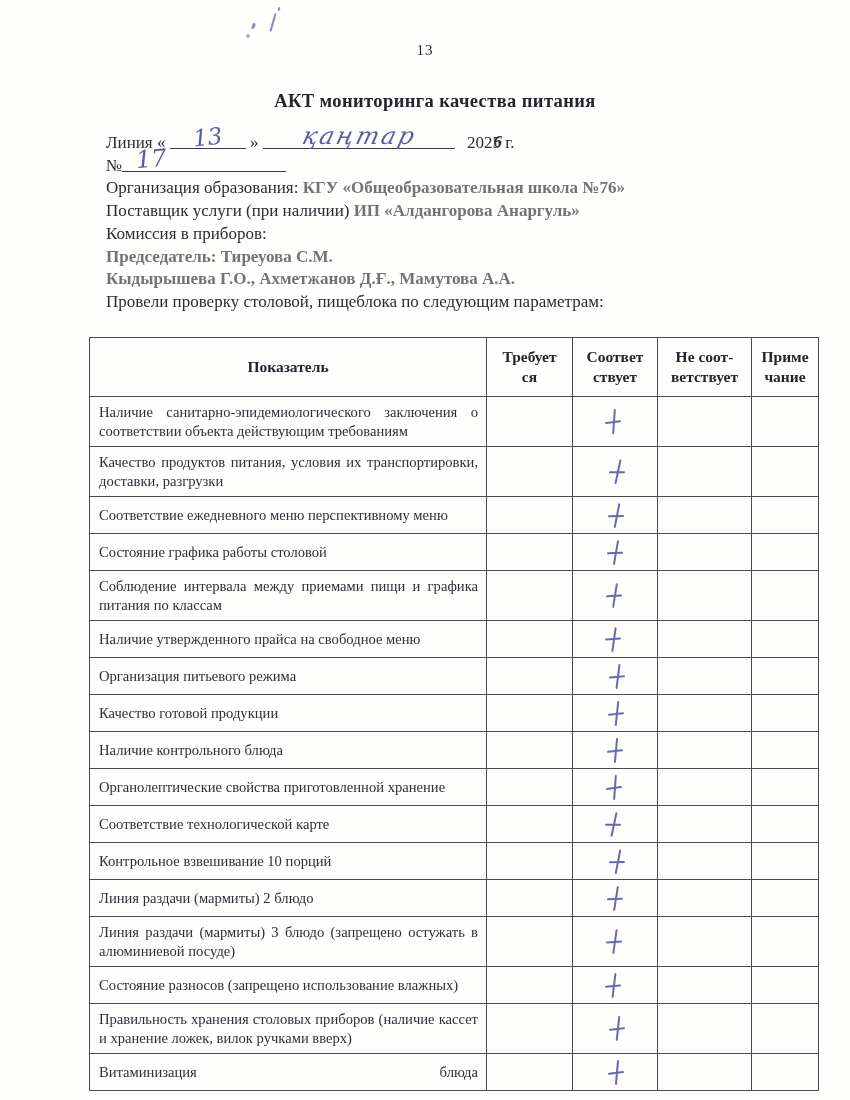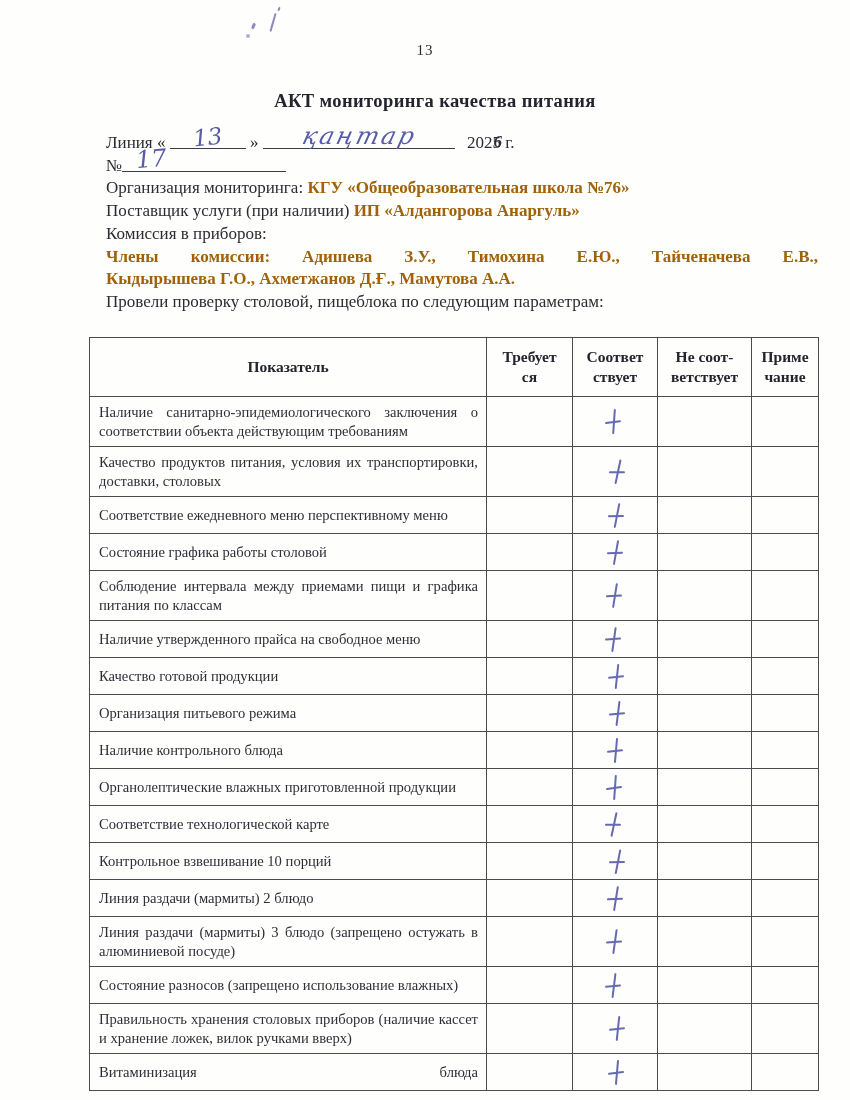--- a/index.html
+++ b/index.html
@@ -18,21 +18,21 @@
   .ink-dot2 { left: 246px; top: 34px; width: 4px; height: 4px; border-radius: 50%; opacity:.55; }
   .ink-slash { left: 272px; top: 13px; width: 2.4px; height: 19px; transform: rotate(16deg); }
   .ink-dot3 { left: 278px; top: 7px; width: 2px; height: 4px; transform: rotate(20deg); }
 
   .page-number { position: absolute; top: 42px; left: 0; width: 850px; text-align: center; font-size: 15px; letter-spacing: 1px; }
   .doc-title { position: absolute; top: 91px; left: 10px; width: 850px; text-align: center; font-size: 18.5px; font-weight: bold; letter-spacing: .4px; margin: 0; color: #24242e; }
 
   .content { position: absolute; top: 132px; left: 106px; width: 712px; font-size: 17px; }
   .line { line-height: 22.7px; min-height: 22.7px; white-space: nowrap; }
   .line.wrap { white-space: normal; }
-  .b { font-weight: bold; color: #a16207; }
+  .b { font-weight: bold; color: #737373; }
   .jlast { text-align: justify; text-align-last: justify; white-space: normal; }
 
   
   .u-slot { display: inline-block; border-bottom: 1.6px solid #3c3c44; vertical-align: baseline; height: 16px; }
   .day-slot { width: 76px; text-align: center; }
   .month-slot { width: 192px; text-align: center; }
   .num-slot { width: 150px; text-align: left; padding-left: 14px; }
   .hw {
     display: inline-block; height: 14px; line-height: 14px; overflow: visible;
     color: #585ca8; font-style: italic; font-weight: 500;
@@ -82,27 +82,27 @@
       <span class="u-slot day-slot"><span class="hw hw-day">13</span></span>
       <span>»</span>
       <span class="u-slot month-slot"><span class="hw hw-month">қаңтар</span></span>
       <span class="year"><span>202</span><span class="ydigit"><span>5</span><span class="over">6</span></span></span>
       <span>г.</span>
     </div>
     <div class="line">
       <span>№</span><span class="u-slot num-slot"><span class="hw hw-num">17</span></span>
     </div>
     <div class="line wrap">
-      <span>Организация мониторинга: </span><span class="b">КГУ «Общеобразовательная школа №76»</span>
+      <span>Организация образования: </span><span class="b">КГУ «Общеобразовательная школа №76»</span>
     </div>
     <div class="line wrap">
       <span>Поставщик услуги (при наличии) </span><span class="b">ИП «Алдангорова Анаргуль»</span>
     </div>
     <div class="line">Комиссия в приборов:</div>
-    <div class="line b jlast">Члены комиссии: Адишева З.У., Тимохина Е.Ю., Тайченачева Е.В.,</div>
+    <div class="line b">Председатель: Тиреуова С.М.</div>
     <div class="line b wrap">Кыдырышева Г.О., Ахметжанов Д.Ғ., Мамутова А.А.</div>
     <div class="line wrap">Провели проверку столовой, пищеблока по следующим параметрам:</div>
   </div>
 
   <table class="doc-table">
     <colgroup>
       <col style="width:397px">
         <col style="width:86px">
         <col style="width:85px">
         <col style="width:94px">
@@ -123,21 +123,21 @@
     </thead>
     <tbody>
         <tr>
           <td class="c-label">Наличие санитарно-эпидемиологического заключения о соответствии объекта действующим требованиям</td>
           <td class="c-req"></td>
           <td class="c-match"><span class="mark" style="transform: rotate(-4deg) translateX(-2px);"></span></td>
           <td class="c-nomatch"></td>
           <td class="c-note"></td>
         </tr>
         <tr>
-          <td class="c-label">Качество продуктов питания, условия их транспортировки, доставки, столовых</td>
+          <td class="c-label">Качество продуктов питания, условия их транспортировки, доставки, разгрузки</td>
           <td class="c-req"></td>
           <td class="c-match"><span class="mark" style="transform: rotate(4deg) translateX(2px);"></span></td>
           <td class="c-nomatch"></td>
           <td class="c-note"></td>
         </tr>
         <tr>
           <td class="c-label">Соответствие ежедневного меню перспективному меню</td>
           <td class="c-req"></td>
           <td class="c-match"><span class="mark" style="transform: rotate(3deg) translateX(1px);"></span></td>
           <td class="c-nomatch"></td>
@@ -158,42 +158,42 @@
           <td class="c-note"></td>
         </tr>
         <tr>
           <td class="c-label">Наличие утвержденного прайса на свободное меню</td>
           <td class="c-req"></td>
           <td class="c-match"><span class="mark" style="transform: rotate(0deg) translateX(-2px);"></span></td>
           <td class="c-nomatch"></td>
           <td class="c-note"></td>
         </tr>
         <tr>
+          <td class="c-label">Организация питьевого режима</td>
+          <td class="c-req"></td>
+          <td class="c-match"><span class="mark" style="transform: rotate(-1deg) translateX(2px);"></span></td>
+          <td class="c-nomatch"></td>
+          <td class="c-note"></td>
+        </tr>
+        <tr>
           <td class="c-label">Качество готовой продукции</td>
           <td class="c-req"></td>
           <td class="c-match"><span class="mark" style="transform: rotate(-2deg) translateX(1px);"></span></td>
           <td class="c-nomatch"></td>
           <td class="c-note"></td>
         </tr>
         <tr>
-          <td class="c-label">Организация питьевого режима</td>
-          <td class="c-req"></td>
-          <td class="c-match"><span class="mark" style="transform: rotate(-1deg) translateX(2px);"></span></td>
-          <td class="c-nomatch"></td>
-          <td class="c-note"></td>
-        </tr>
-        <tr>
           <td class="c-label">Наличие контрольного блюда</td>
           <td class="c-req"></td>
           <td class="c-match"><span class="mark" style="transform: rotate(-3deg) translateX(0px);"></span></td>
           <td class="c-nomatch"></td>
           <td class="c-note"></td>
         </tr>
         <tr>
-          <td class="c-label">Органолептические влажных приготовленной продукции</td>
+          <td class="c-label">Органолептические свойства приготовленной хранение</td>
           <td class="c-req"></td>
           <td class="c-match"><span class="mark" style="transform: rotate(-4deg) translateX(-1px);"></span></td>
           <td class="c-nomatch"></td>
           <td class="c-note"></td>
         </tr>
         <tr>
           <td class="c-label">Соответствие технологической карте</td>
           <td class="c-req"></td>
           <td class="c-match"><span class="mark" style="transform: rotate(4deg) translateX(-2px);"></span></td>
           <td class="c-nomatch"></td>

